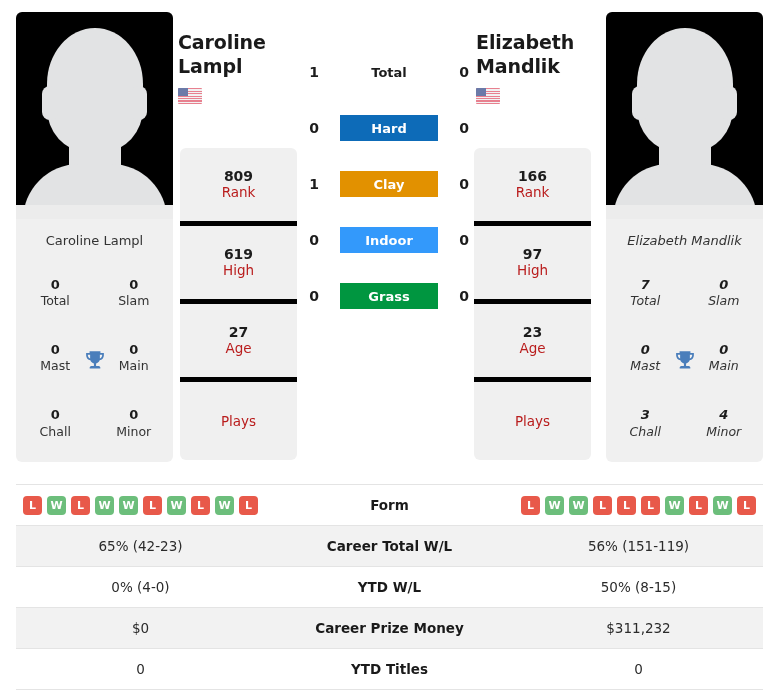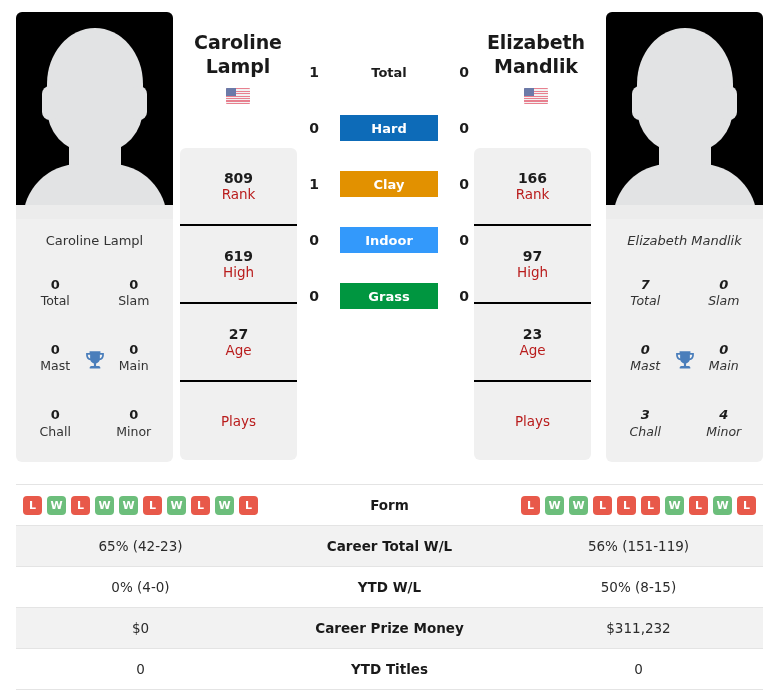--- a/index.html
+++ b/index.html
@@ -142,41 +142,41 @@
   }
   .stat-card.left  { left: 180px; }
   .stat-card.right { left: 474px; }
   .stat-row {
     height: 78px;
     display: flex;
     flex-direction: column;
     align-items: center;
     justify-content: center;
     gap: 1px;
-    border-bottom: 2px solid #000000;
+    border-bottom: 5px solid #000000;
   }
   .stat-row:last-child { border-bottom: none; }
   .stat-row .sval {
     font-size: 14px;
     font-weight: bold;
     color: #1c1c1c;
     line-height: 1.15;
   }
   .stat-row .slab {
     font-size: 13.5px;
     color: #b91c1c;
     line-height: 1.15;
   }
 
   
   .player-heading {
     position: absolute;
     top: 30px;
     width: 120px;
-    text-align: center;
+    text-align: left;
   }
   .player-heading.left  { left: 178px; }
   .player-heading.right { left: 476px; }
   .player-heading .pname {
     font-size: 19px;
     font-weight: bold;
     color: #1a1a1a;
     line-height: 1.28;
     letter-spacing: -0.1px;
   }

